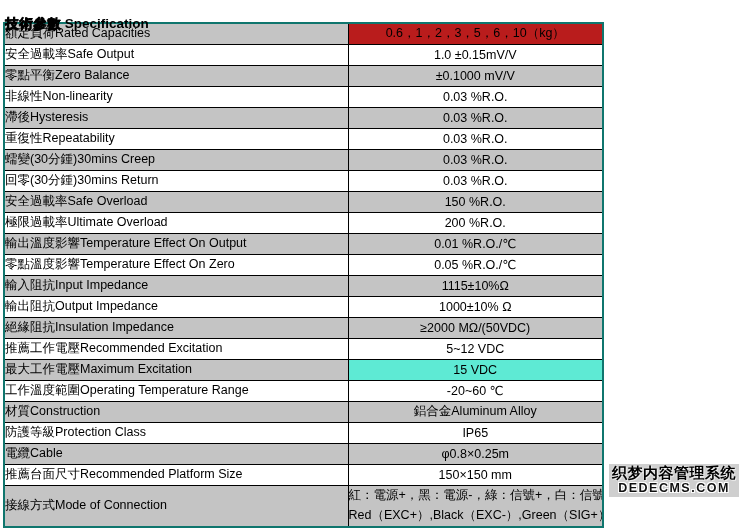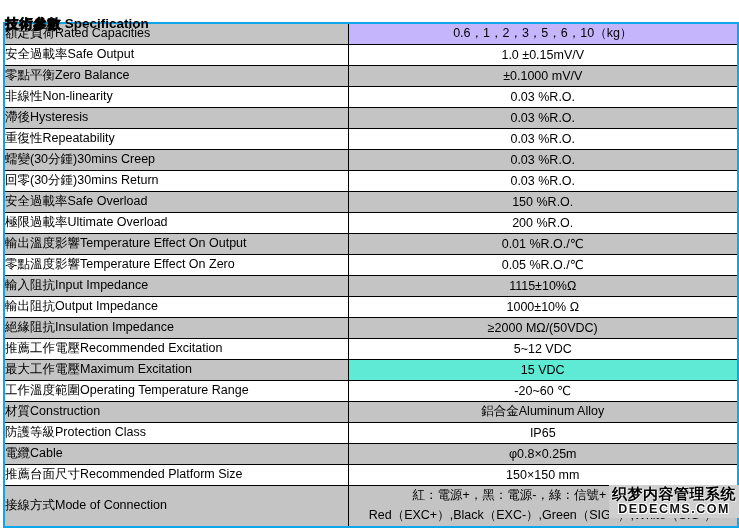--- a/index.html
+++ b/index.html
@@ -20,40 +20,40 @@
     white-space: nowrap;
   }
   .title .zh {
     font-weight: 900;
     text-shadow: 0.7px 0 0 #000, 0 0.5px 0 #000;
     letter-spacing: 0.5px;
   }
   table.spec {
     border-collapse: collapse;
     table-layout: fixed;
-    width: 736px;
+    width: 601px;
     margin-left: 3px;
-    border: 2px solid #0ea5e9;
+    border: 2px solid #0f766e;
   }
   table.spec td {
     border: 1px solid #000;
     font-size: 12.5px;
     padding: 0;
     vertical-align: middle;
     overflow: hidden;
     white-space: nowrap;
   }
   table.spec tr { height: 21px; }
   table.spec tr.double { height: 42px; }
   td.label { width: 344px; padding-left: 4px; }
   td.value { text-align: center; }
   td.value div { line-height: 1.55; }
   .watermark {
     position: absolute;
-    right: 0; top: 485px;
+    right: 0; top: 464px;
     background: #cfcfcf;
     padding: 1px 3px 2px 3px;
     text-align: center;
     line-height: 1.1;
     z-index: 5;
   }
   .wm-line1 {
     font-size: 15px;
     font-weight: 900;
     color: #000;
@@ -76,21 +76,21 @@
 <div class="title">
   <span class="zh">技術參數</span>
   <span> </span>
   <span class="en">Specification</span>
 </div>
 
 <table class="spec">
   <tbody>
   <tr>
     <td class="label" style="background: rgb(196, 196, 196);">額定負荷Rated Capacities</td>
-    <td class="value" style="background: #c4b5fd;">0.6，1，2，3，5，6，10（kg）</td>
+    <td class="value" style="background: #b91c1c;">0.6，1，2，3，5，6，10（kg）</td>
   </tr>
 
   <tr>
     <td class="label">安全過載率Safe Output</td>
     <td class="value">1.0 ±0.15mV/V</td>
   </tr>
 
   <tr>
     <td class="label" style="background: rgb(196, 196, 196);">零點平衡Zero Balance</td>
     <td class="value" style="background: rgb(196, 196, 196);">±0.1000 mV/V</td>

